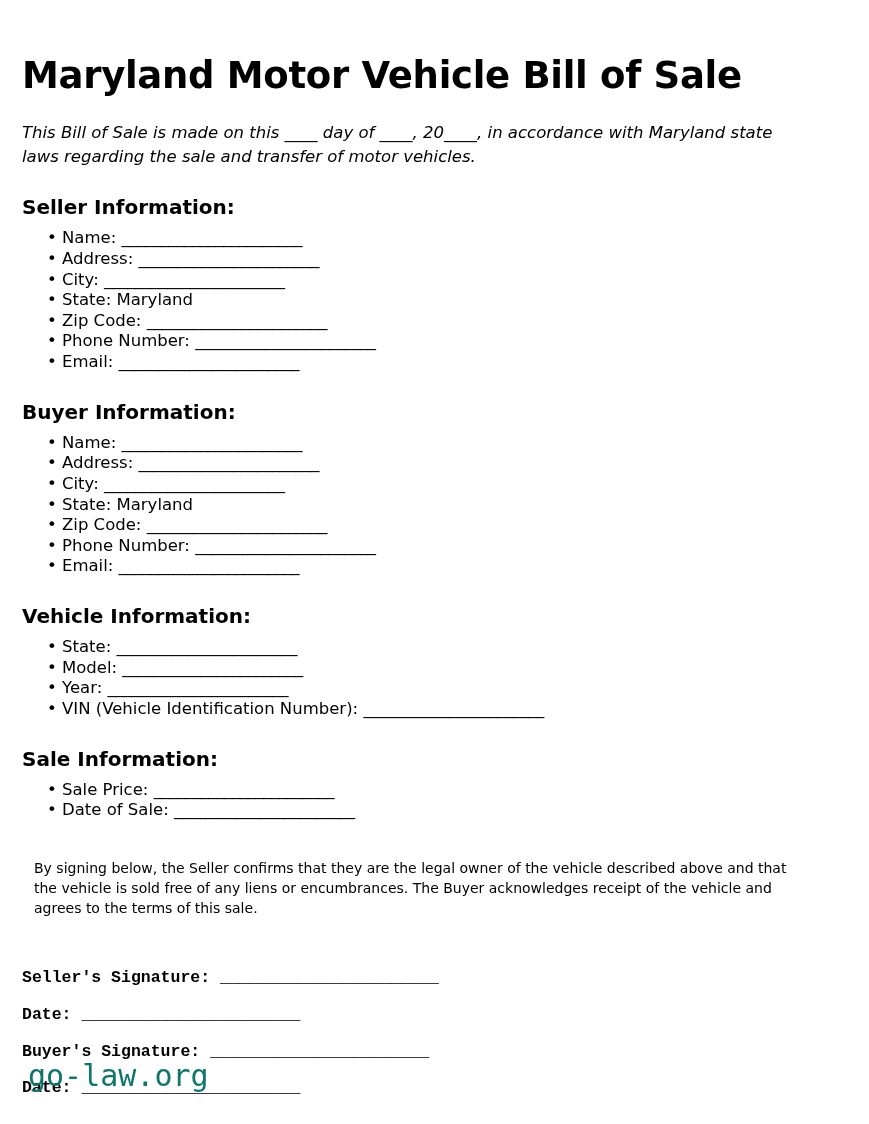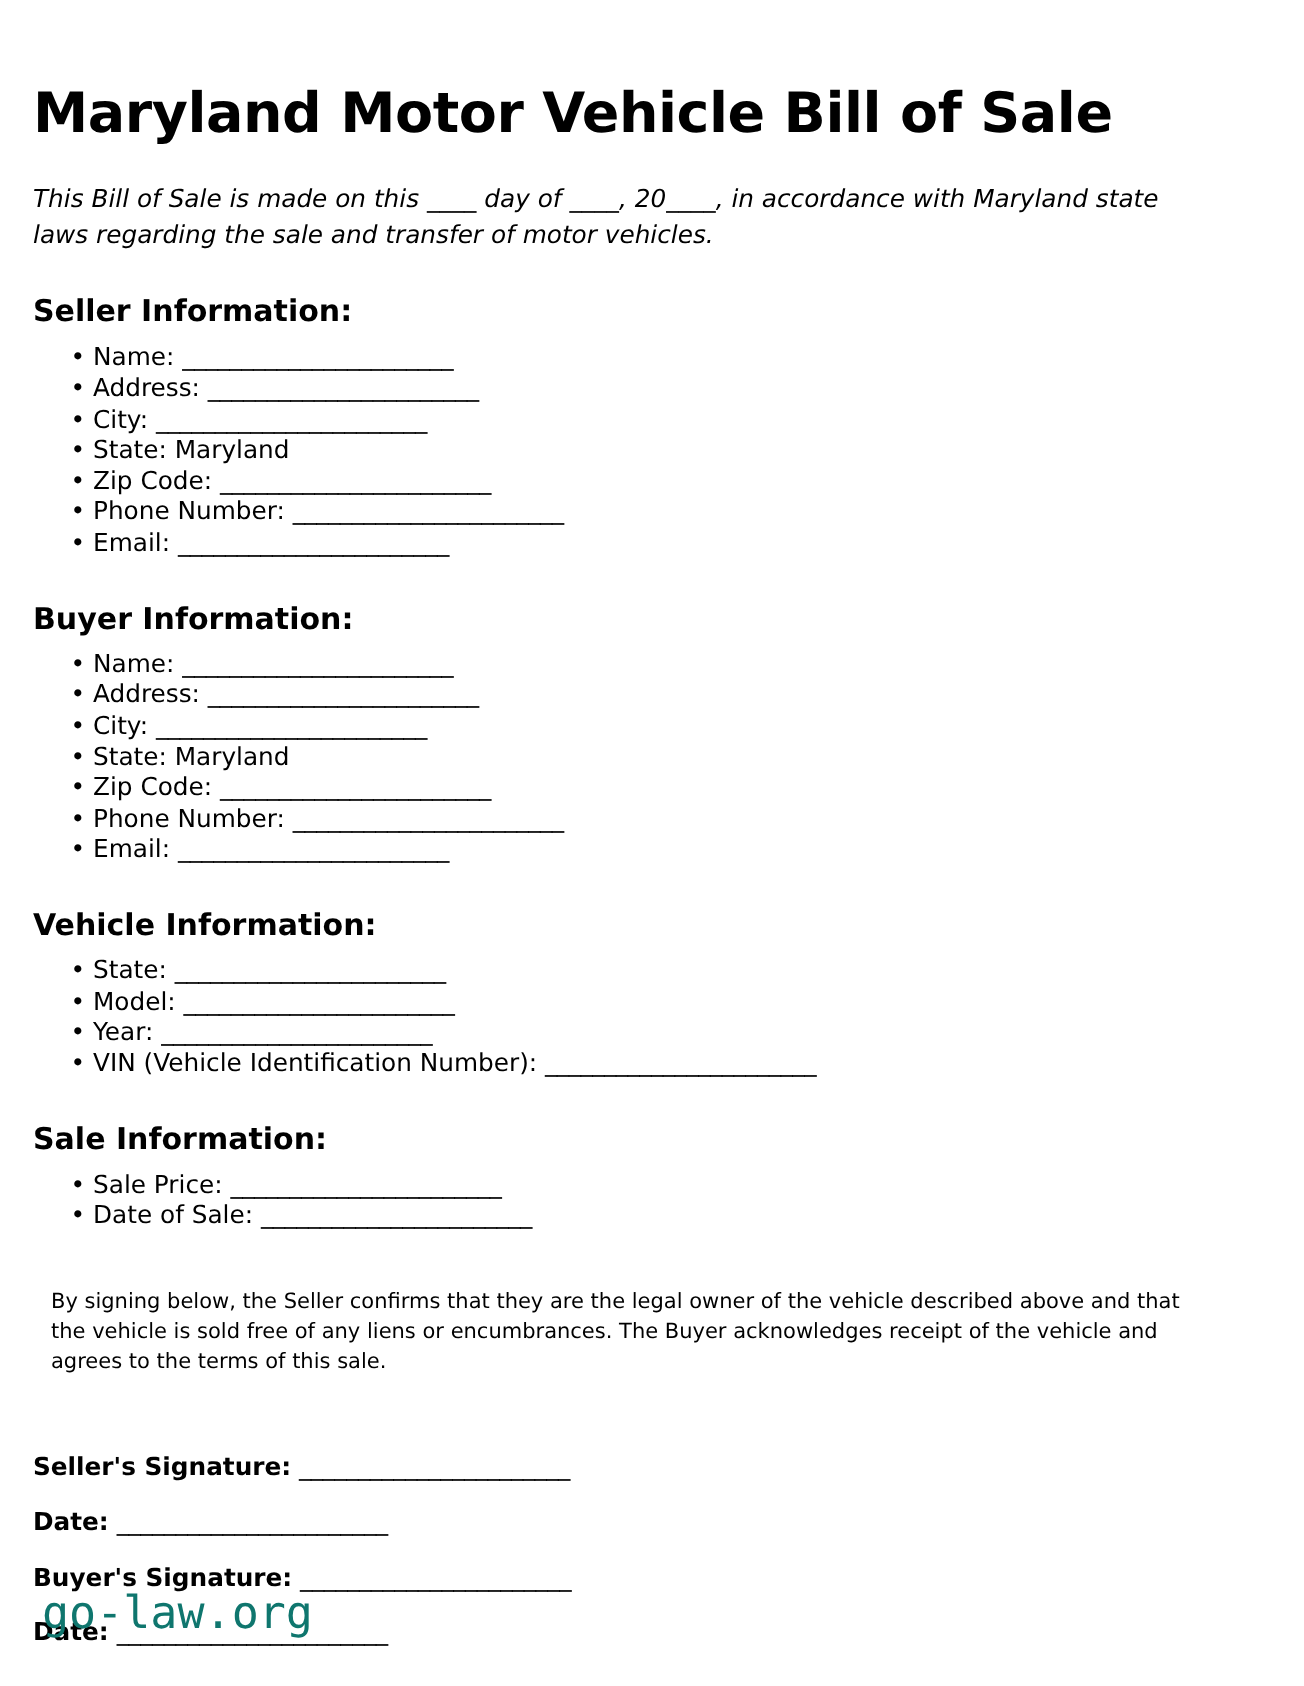--- a/index.html
+++ b/index.html
@@ -81,20 +81,21 @@
   .closing {
     font-size: 14px;
     line-height: 1.42;
     margin: 12px;
     padding-top: 26px;
     max-width: 775px;
   }
 
   .sig-block {
     padding-top: 22px;
+    font-family: Liberation Mono, monospace;
   }
   .sig-line {
     font-size: 16.5px;
     line-height: 1.25;
     padding-top: 16px;
     white-space: nowrap;
   }
   .sig-line .lbl {
     font-weight: bold;
   }

